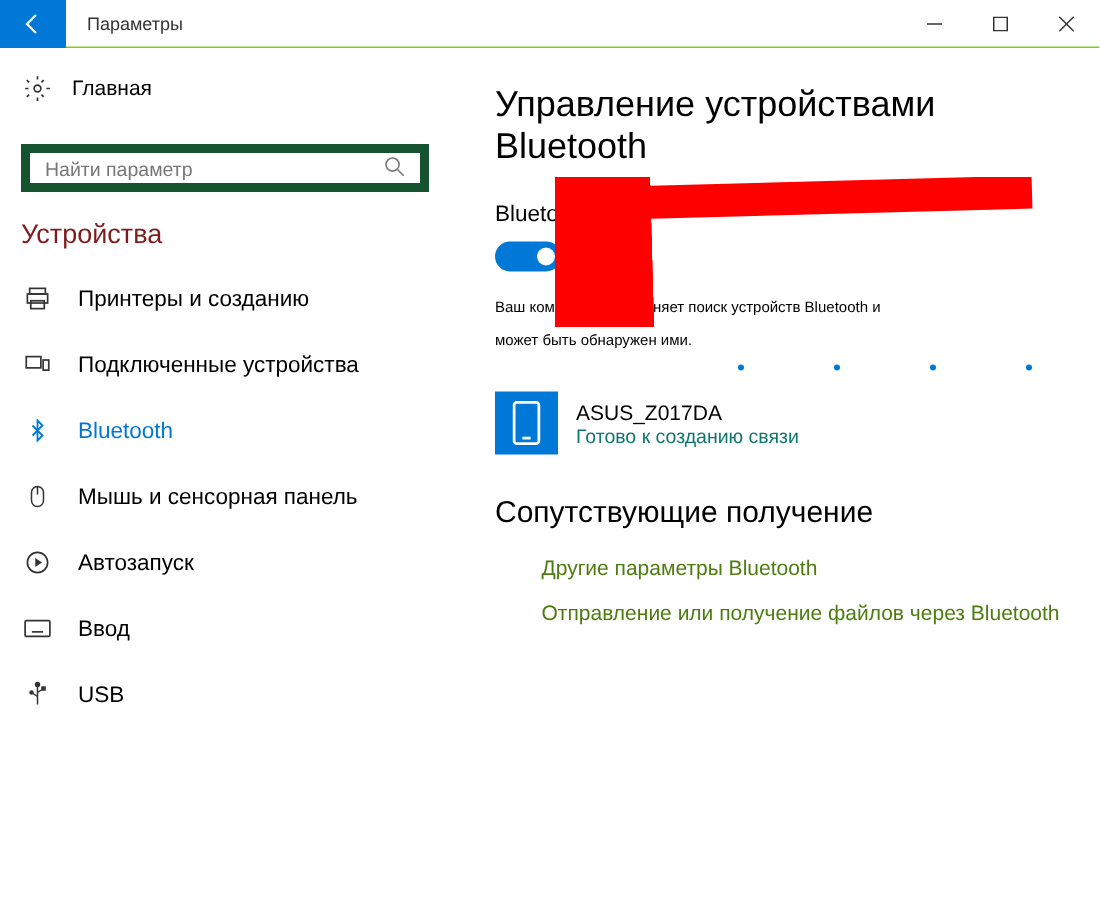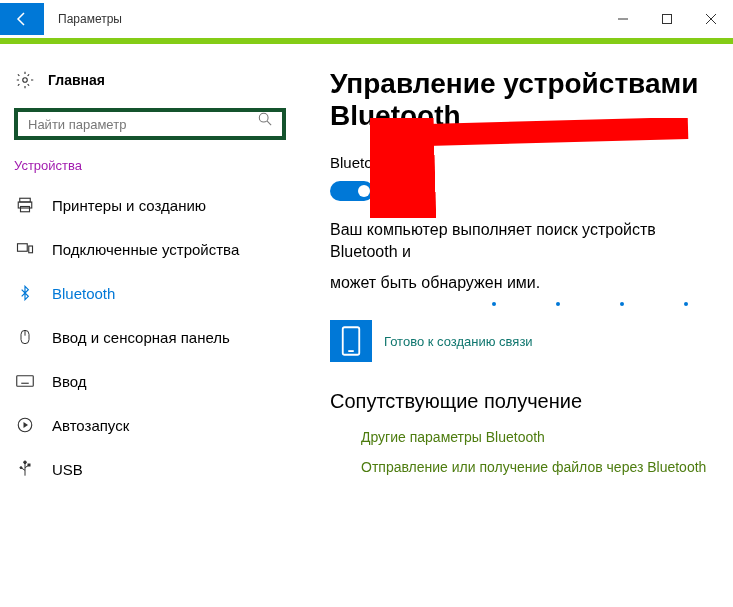--- a/index.html
+++ b/index.html
@@ -1,53 +1,53 @@
 <!DOCTYPE html>
 <html><head>
 <meta charset="utf-8">
 <style>
 * { margin: 0; padding: 0; box-sizing: border-box; font-family: "Segoe UI", Tahoma, sans-serif; }
 body { width: 733px; height: 607px; background: #fff; color: #000; font-size: 14px; overflow: hidden; position: relative; }
 
 
-.titlebar { height: 44px; display: flex; align-items: center; border-bottom: 6px solid #84cc16; }
+.titlebar { height: 32px; display: flex; align-items: center; border-bottom: 1px solid #84cc16; }
 .back-btn { width: 44px; height: 32px; background: #0078d7; color: #fff; display: flex; align-items: center; justify-content: center; }
 .titlebar-title { padding-left: 14px; font-size: 12px; color: #333; flex: 1; }
 .win-controls { display: flex; }
 .win-btn { width: 44px; height: 32px; display: flex; align-items: center; justify-content: center; color: #333; }
 .win-btn svg { stroke: #333; }
 
 .body-row { display: flex; height: calc(100% - 32px); }
 
 
 .sidebar { width: 300px; padding: 18px 0 0 0; }
-.home-row { display: flex; align-items: center; height: 36px; padding: 0 14px; margin-bottom: 10px; font-weight: bold; }
+.home-row { display: flex; align-items: flex-start; height: 36px; padding: 0 14px; margin-bottom: 10px; }
 .home-row .icon { width: 22px; display: flex; justify-content: center; }
 .home-row .lbl { padding-left: 12px; font-size: 14px; }
 
-.searchbox { margin: 0 14px 18px 14px; height: 32px; border: 4px solid #14532d; display: flex; padding: 0 10px; color: #777; }
+.searchbox { margin: 0 14px 18px 14px; height: 32px; border: 6px solid #14532d; display: flex; align-items: center; padding: 0 10px; color: #777; }
 .searchbox input { border: none; outline: none; flex: 1; font-size: 13px; color: #333; background: transparent; }
 .searchbox input::placeholder { color: #777; }
 
-.group-header { padding: 0 14px 10px 14px; color: #a21caf; font-size: 13px; }
+.group-header { padding: 0 14px 10px 14px; color: #7f1d1d; font-size: 18px; }
 
 .nav-item { display: flex; align-items: center; height: 44px; padding: 0 14px; cursor: pointer; }
 .nav-item .icon { width: 22px; display: flex; justify-content: center; color: #333; }
 .nav-item .lbl { padding-left: 16px; font-size: 15px; }
 .nav-item.active .icon, .nav-item.active .lbl { color: #0078d7; }
 
 
 .main { flex: 1; padding: 24px 24px 0 30px; }
-.page-title { font-size: 28px; font-weight: 700; margin-bottom: 22px; }
+.page-title { font-size: 24px; font-weight: 400; margin-bottom: 22px; }
 .section-label { font-size: 15px; margin-bottom: 10px; }
 .toggle-row { display: flex; align-items: center; margin-bottom: 18px; }
 .toggle { width: 44px; height: 20px; border-radius: 10px; background: #0078d7; position: relative; margin-right: 12px; }
 .toggle .knob { width: 12px; height: 12px; background: #fff; border-radius: 50%; position: absolute; top: 4px; right: 4px; }
 .toggle-label { font-size: 15px; }
-.desc-text { font-size: 16px; line-height: 1.4; margin-bottom: 8px; }
+.desc-text { font-size: 10px; line-height: 1.4; margin-bottom: 8px; }
 .dots { display: flex; gap: 60px; padding-left: 162px; margin-bottom: 12px; }
 .dots span { width: 4px; height: 4px; background: #0078d7; border-radius: 50%; display: inline-block; }
 
 .device-row { display: flex; align-items: center; margin: 14px 0 28px 0; }
 .device-icon { width: 42px; height: 42px; background: #0078d7; display: flex; align-items: center; justify-content: center; margin-right: 12px; }
 .device-info { display: flex; flex-direction: column; }
 .device-name { font-size: 14px; }
 .device-status { font-size: 13px; color: #0f766e; }
 
 .related-title { font-size: 20px; font-weight: 400; margin-bottom: 16px; }
@@ -141,49 +141,49 @@
       <span class="lbl">Bluetooth</span>
     </div>
 
     <div class="nav-item">
       <span class="icon">
         <svg width="16" height="18" viewBox="0 0 24 24" fill="none" stroke="#333" stroke-width="1.5">
             <rect x="6" y="2" width="12" height="20" rx="6"></rect>
             <line x1="12" y1="2" x2="12" y2="10"></line>
           </svg>
       </span>
-      <span class="lbl">Ввод и сенсорная панель</span>
+      <span class="lbl">Мышь и сенсорная панель</span>
+    </div>
+
+    <div class="nav-item">
+      <span class="icon">
+        <svg width="18" height="18" viewBox="0 0 24 24" fill="none" stroke="#333" stroke-width="1.5">
+            <circle cx="12" cy="12" r="9"></circle>
+            <polygon points="10,8 16,12 10,16" fill="#333" stroke="none"></polygon>
+          </svg>
+      </span>
+      <span class="lbl">Автозапуск</span>
     </div>
 
     <div class="nav-item">
       <span class="icon">
         <svg width="18" height="14" viewBox="0 0 24 16" fill="none" stroke="#333" stroke-width="1.5">
             <rect x="1" y="1" width="22" height="14" rx="1"></rect>
             <line x1="5" y1="5" x2="5" y2="5"></line>
             <line x1="9" y1="5" x2="9" y2="5"></line>
             <line x1="13" y1="5" x2="13" y2="5"></line>
             <line x1="17" y1="5" x2="17" y2="5"></line>
             <line x1="7" y1="11" x2="17" y2="11"></line>
           </svg>
       </span>
       <span class="lbl">Ввод</span>
     </div>
 
     <div class="nav-item">
       <span class="icon">
-        <svg width="18" height="18" viewBox="0 0 24 24" fill="none" stroke="#333" stroke-width="1.5">
-            <circle cx="12" cy="12" r="9"></circle>
-            <polygon points="10,8 16,12 10,16" fill="#333" stroke="none"></polygon>
-          </svg>
-      </span>
-      <span class="lbl">Автозапуск</span>
-    </div>
-
-    <div class="nav-item">
-      <span class="icon">
         <svg width="16" height="18" viewBox="0 0 24 24" fill="none" stroke="#333" stroke-width="1.5">
             <line x1="12" y1="22" x2="12" y2="4"></line>
             <circle cx="12" cy="2" r="2" fill="#333"></circle>
             <path d="M12 14 L6 10 M12 10 L18 6"></path>
             <circle cx="6" cy="10" r="1.5" fill="#333"></circle>
             <rect x="16.5" y="4.5" width="3" height="3" fill="#333"></rect>
           </svg>
       </span>
       <span class="lbl">USB</span>
     </div>
@@ -211,20 +211,21 @@
       </div>
 
     <div class="device-row">
       <div class="device-icon">
         <svg width="22" height="30" viewBox="0 0 24 32" fill="none" stroke="#fff" stroke-width="2">
             <rect x="3" y="1" width="18" height="30" rx="2"></rect>
             <line x1="9" y1="27" x2="15" y2="27"></line>
           </svg>
       </div>
       <div class="device-info">
+        <span class="device-name">ASUS_Z017DA</span>
         <span class="device-status">Готово к созданию связи</span>
       </div>
     </div>
 
     <h2 class="related-title">Сопутствующие получение</h2>
     <a class="link">Другие параметры Bluetooth</a>
     <a class="link">Отправление или получение файлов через Bluetooth</a>
   </div>
 </div>
 

